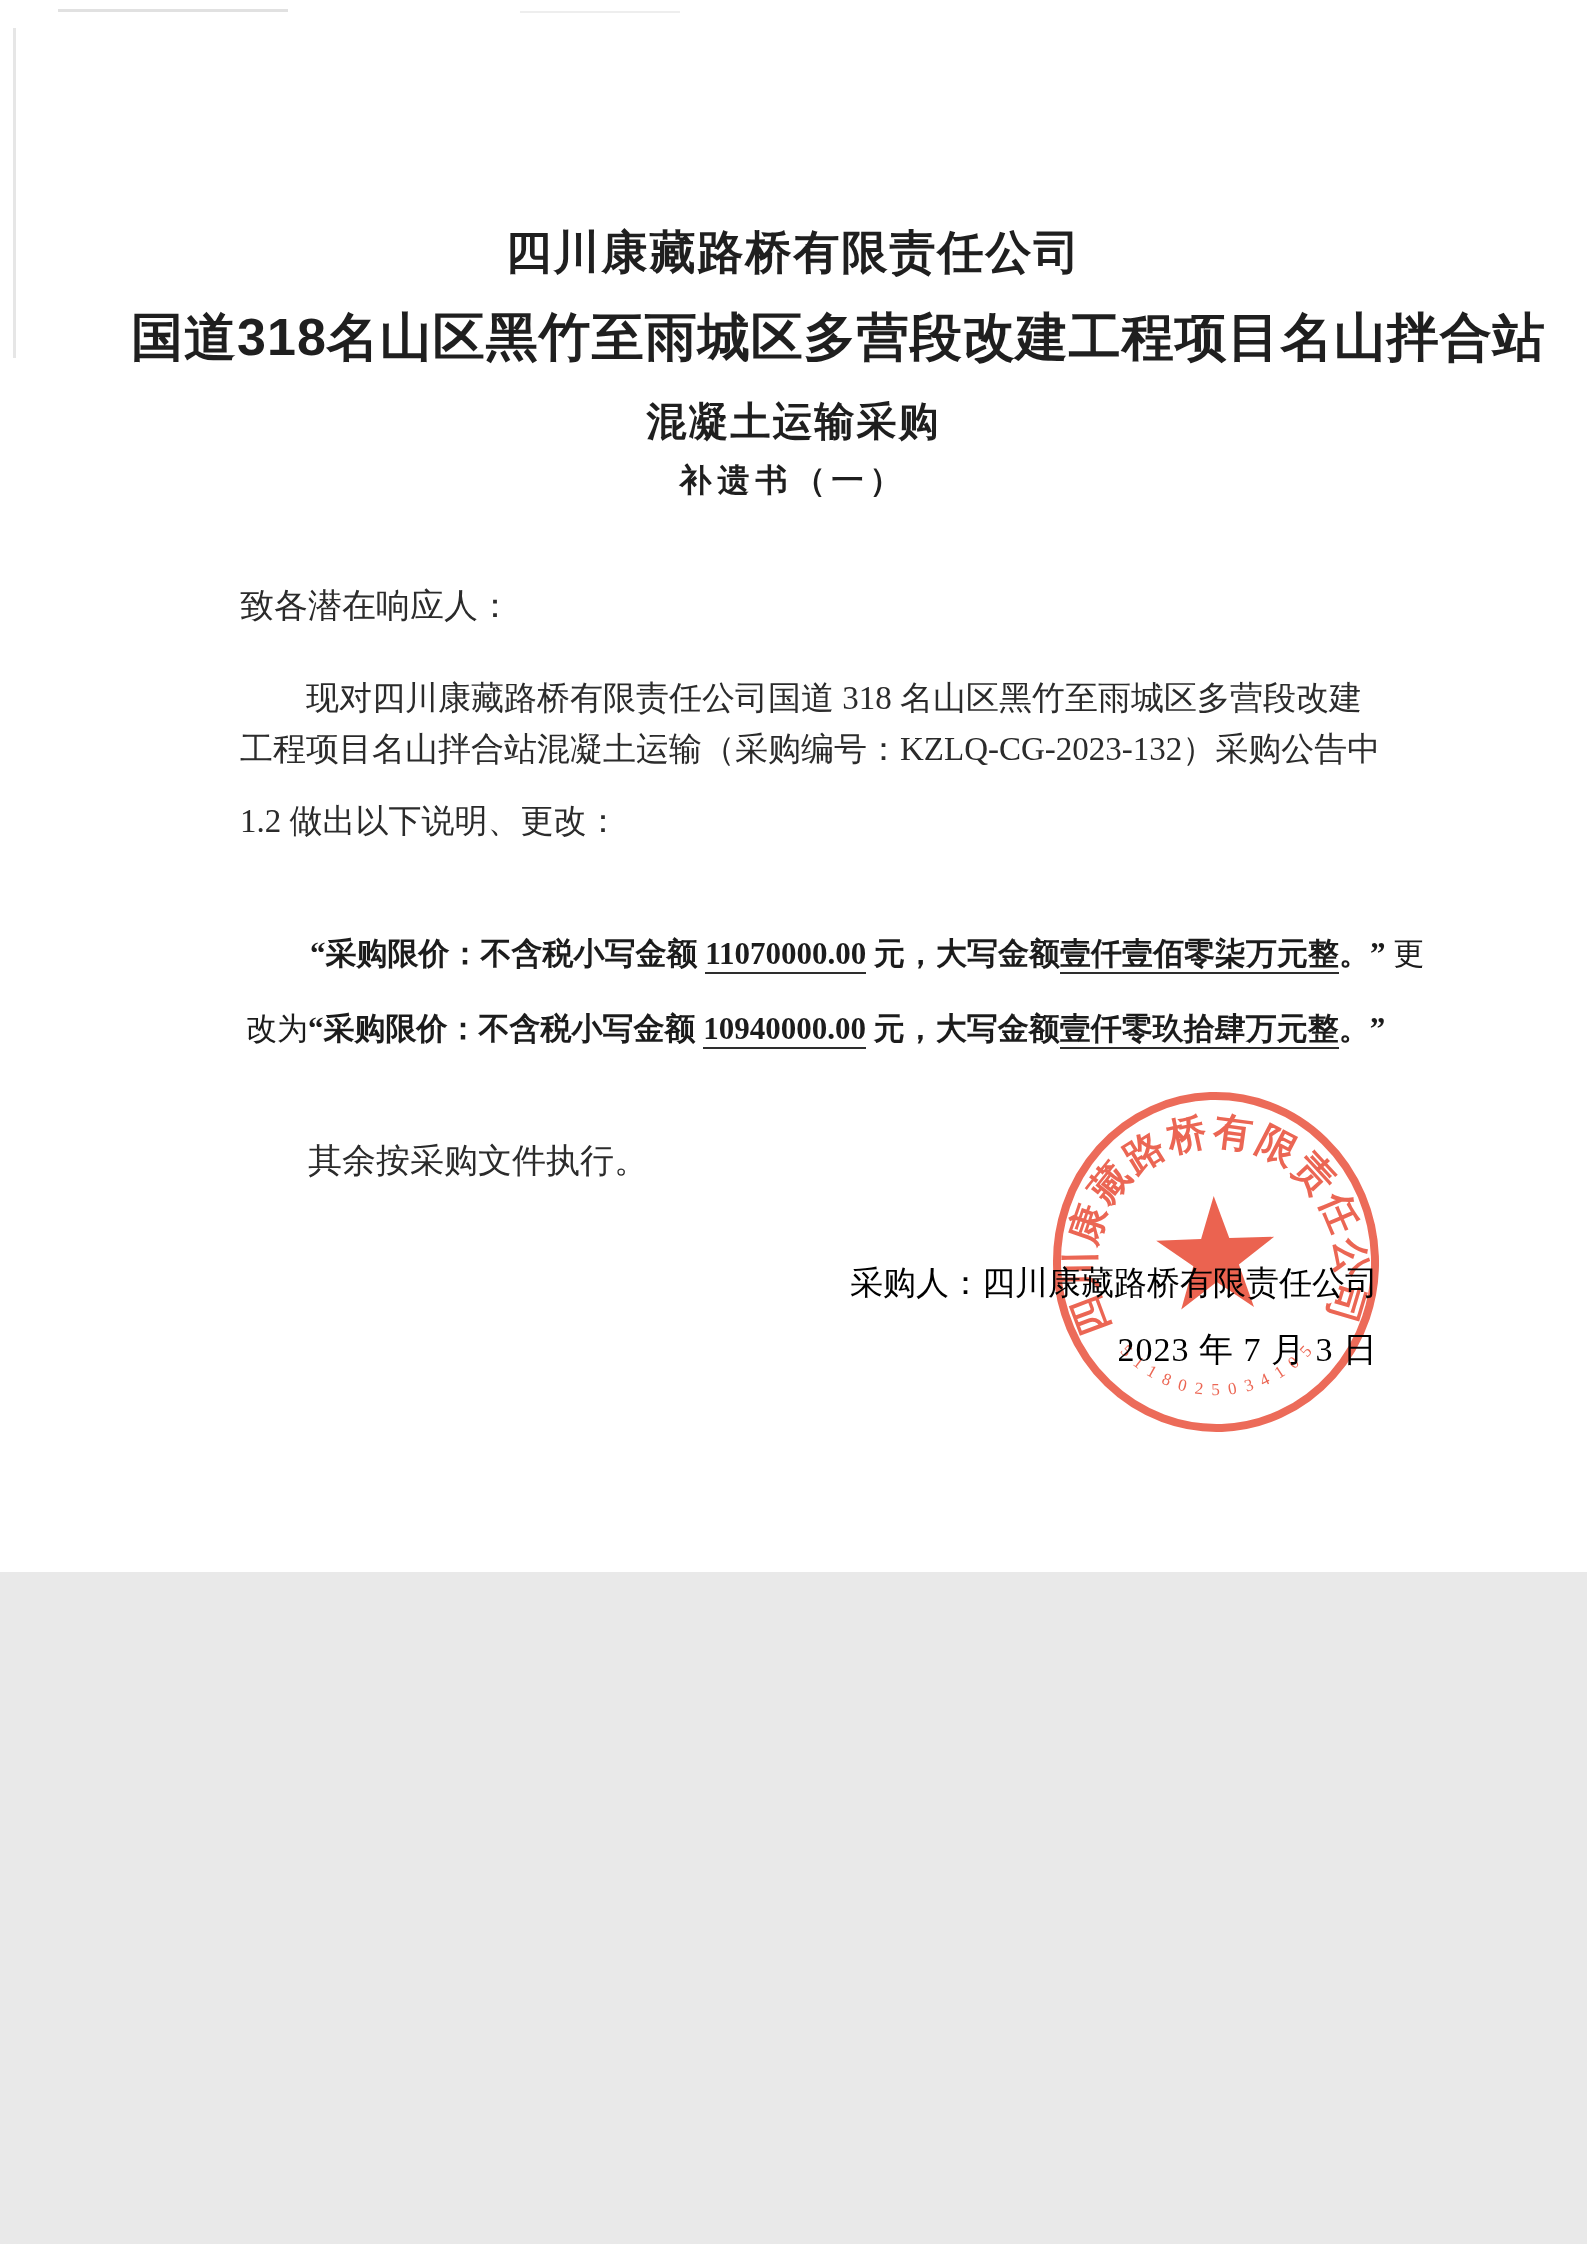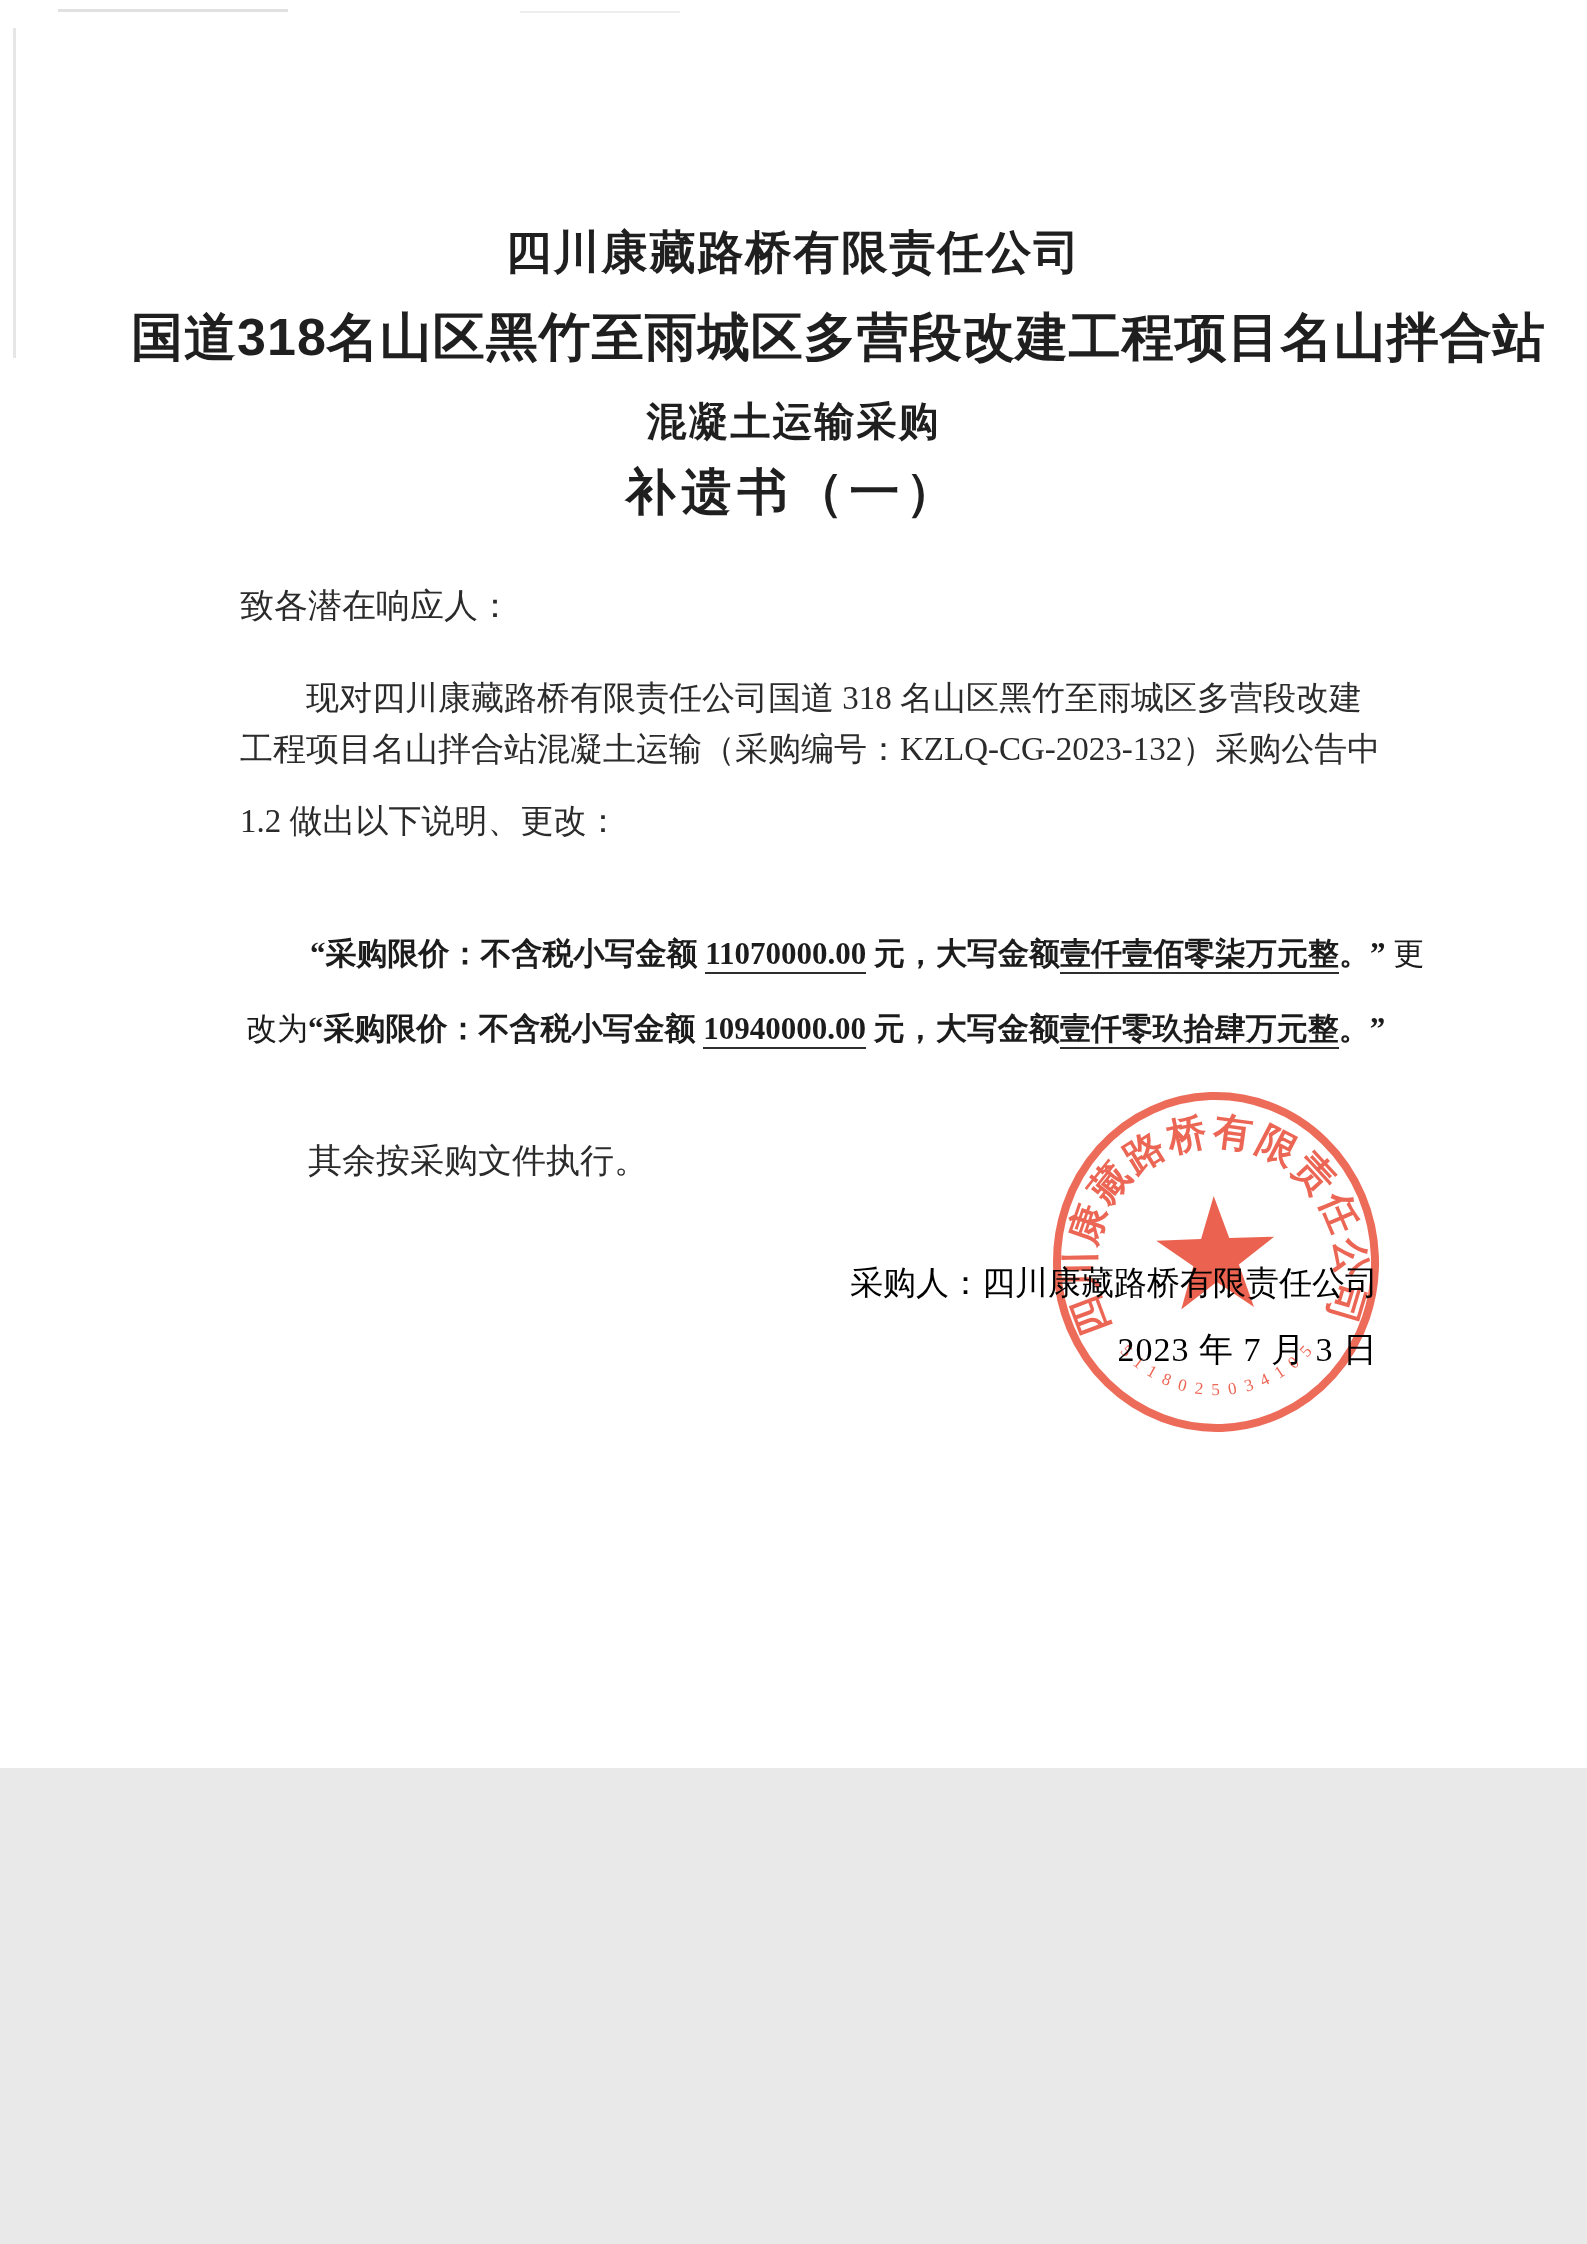--- a/index.html
+++ b/index.html
@@ -1,35 +1,35 @@
 <!DOCTYPE html>
 <html><head>
 <meta charset="utf-8">
 <style>
   html,body { margin:0; padding:0; background:#e9e9e9; }
   .page {
     position:relative;
-    width:1587px; height:1768px;
+    width:1587px; height:1572px;
     margin:0 auto;
     background:#ffffff;
     font-family:"Liberation Serif","DejaVu Serif",serif;
     color:#262626;
     overflow:hidden;
   }
   
   .scan-edge-top { position:absolute; top:9px; left:58px; width:230px; height:3px; background:#c9c9c9; opacity:.55; }
   .scan-edge-top2 { position:absolute; top:11px; left:520px; width:160px; height:2px; background:#dedede; opacity:.5; }
   .scan-edge-left { position:absolute; top:28px; left:13px; width:3px; height:330px; background:#d6d6d6; opacity:.6; }
 
   .center-line { position:absolute; left:0; width:100%; text-align:center; white-space:nowrap; }
   .heading { font-family:"Liberation Sans","DejaVu Sans",sans-serif; font-weight:700; color:#1f1f1f; }
   .t-company { top:222px; font-size:46px; letter-spacing:2px; }
   .t-proj1   { top:303px; font-size:52px; letter-spacing:1px;padding-left:45px; }
   .t-proj2   { top:394px; font-size:40px; letter-spacing:2px; }
-  .t-doc     { top:459px; font-size:50px; letter-spacing:6px; }
+  .t-doc     { top:459px; font-size:32px; letter-spacing:6px; }
 
   .bodyline { position:absolute; left:240px; white-space:nowrap; font-size:33px; color:#2b2b2b; }
   .salutation { top:583px; font-size:34px; }
   .l-intro1 { top:676px; padding-left:66px; }
   .l-intro2 { top:727px; }
   .l-intro3 { top:799px; }
 
   .quoteline { position:absolute; left:240px; white-space:nowrap; font-size:31px; color:#1c1c1c; }
   .l-quote1 { top:933px; padding-left:70px; }
   .l-quote2 { top:1008px; left:246px; }

